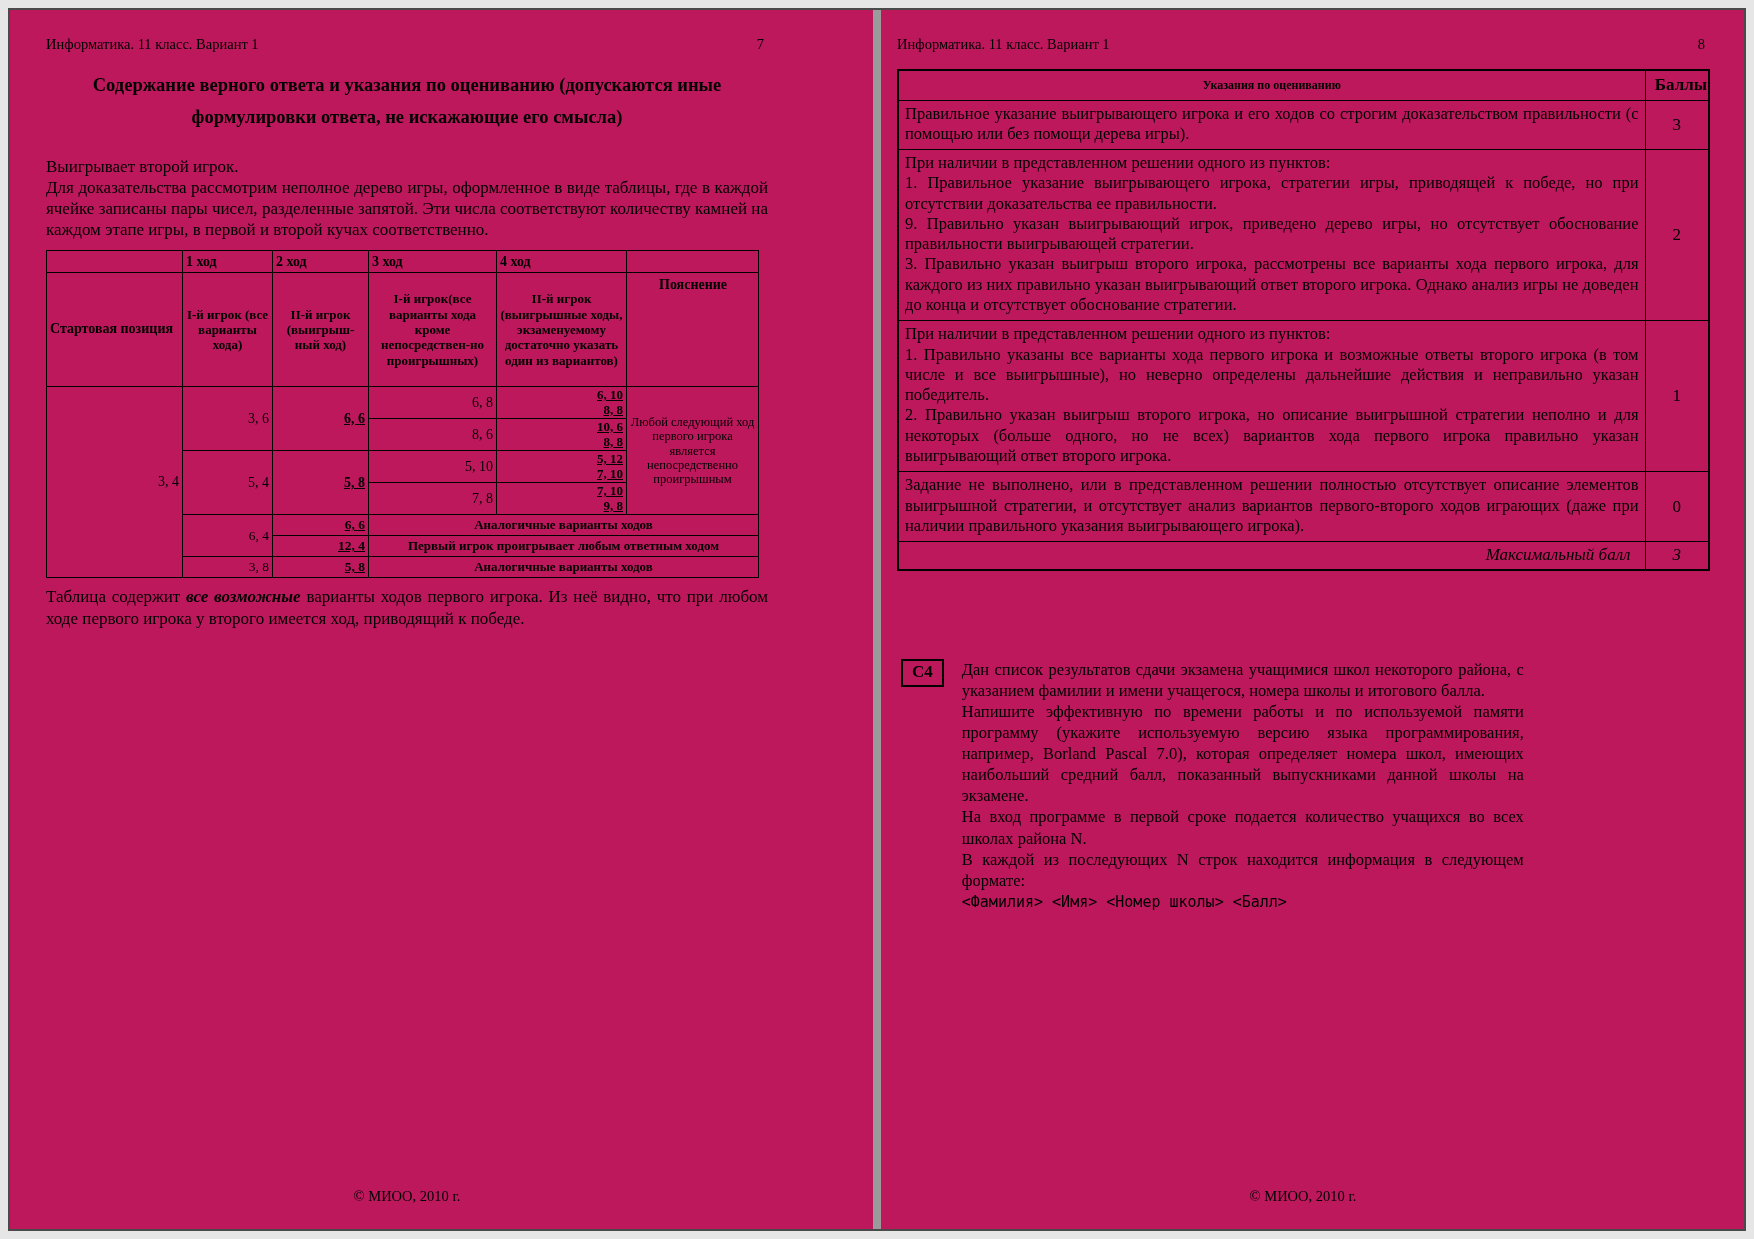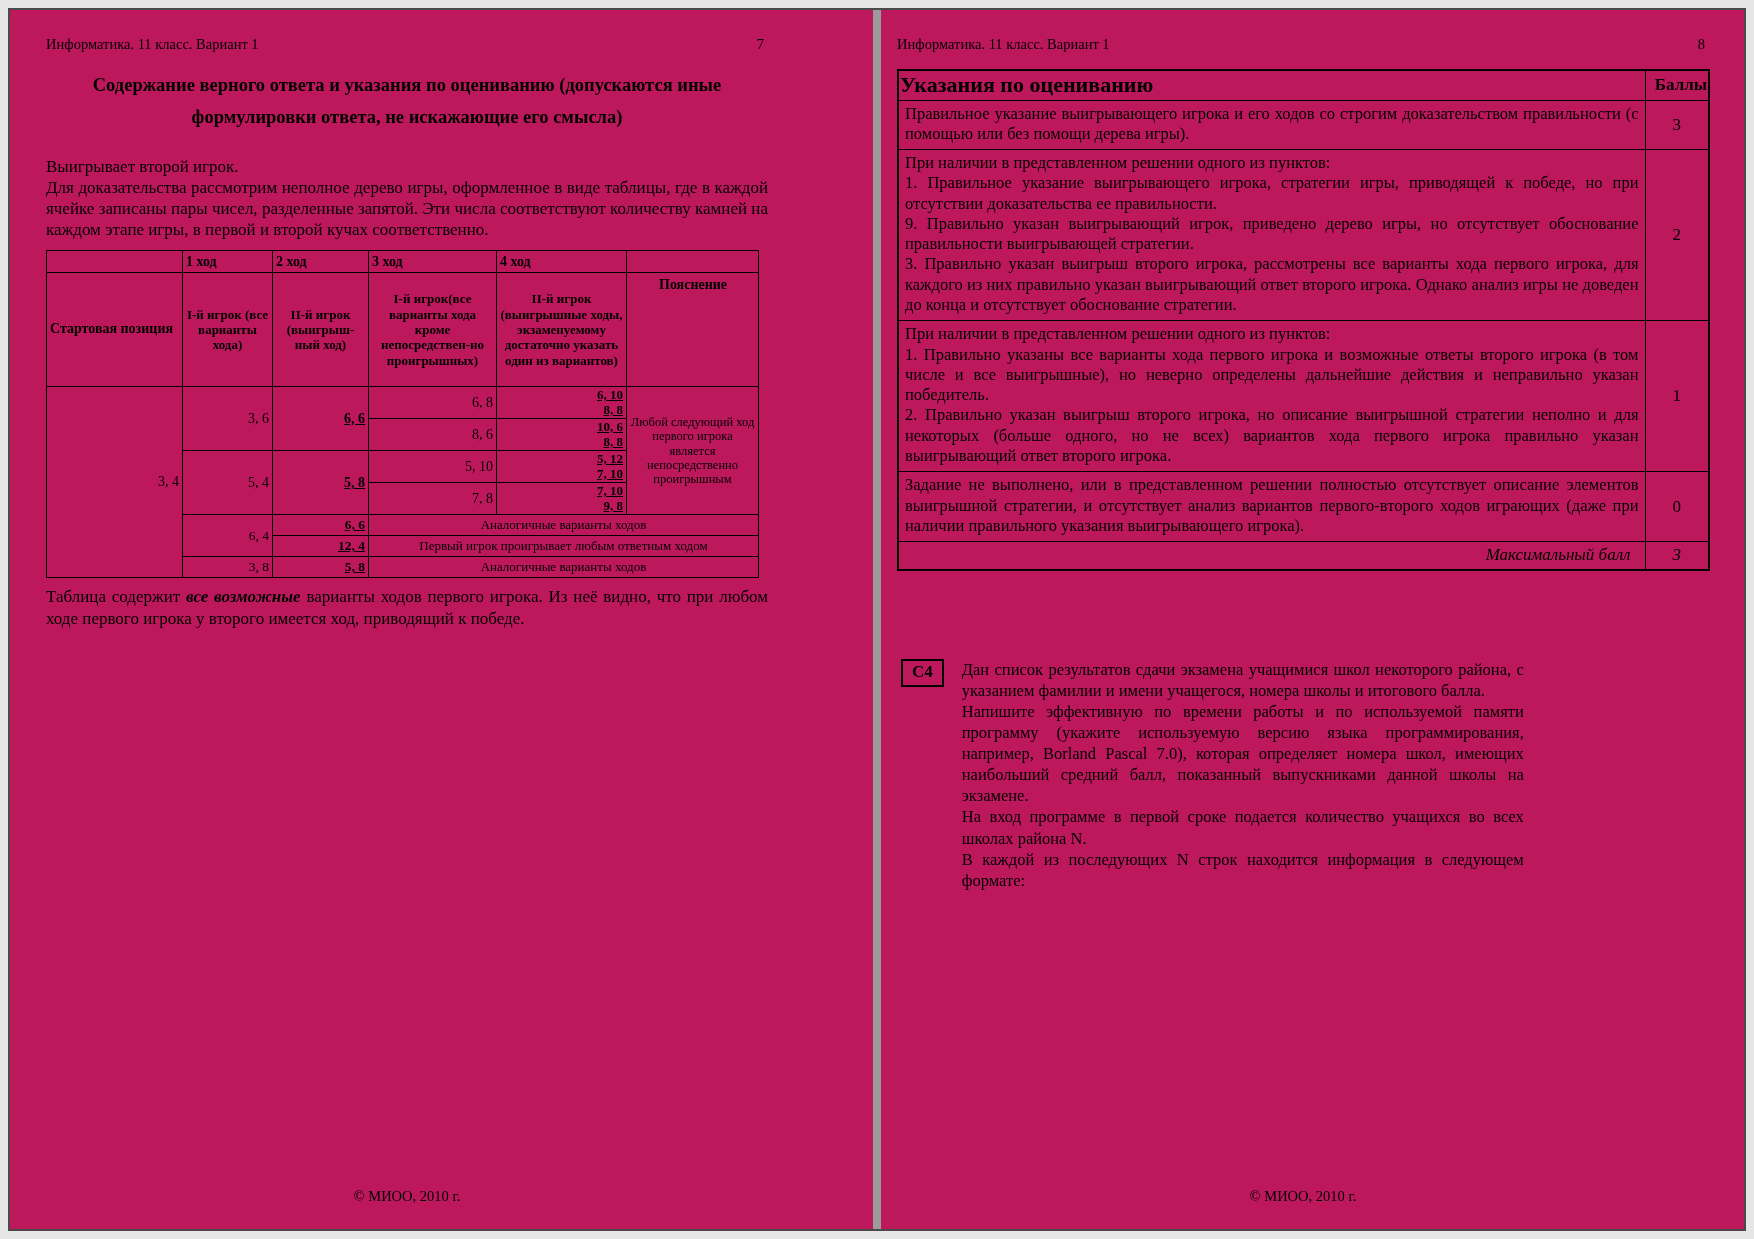--- a/index.html
+++ b/index.html
@@ -39,27 +39,27 @@
   table.game-table { border-collapse:collapse; margin:10px 0 8px 0; table-layout:fixed; }
   table.game-table td { border:1px solid #000; padding:1px 3px; overflow:hidden; }
   .gt-top { font-weight:bold; font-size:14px; height:22px; text-align:left; vertical-align:middle; }
   .gt-head { font-weight:bold; font-size:13px; line-height:1.18; text-align:center; vertical-align:middle; height:114px; }
   .gt-head.gt-start { text-align:left; font-size:14px; }
   .gt-head.gt-note-head { text-align:left; vertical-align:top; padding-top:4px; font-size:14px;padding-left:32px; }
   .gt-data { font-size:14px; text-align:right; vertical-align:middle; height:29px; }
   .gt-win { font-weight:bold; text-decoration:underline; }
   span.gt-win { display:block; font-size:13px; line-height:1.12; }
   .gt-note { font-size:12.5px; line-height:1.15; text-align:center; vertical-align:middle; }
-  .gt-span { font-size:13px; text-align:center; vertical-align:middle; height:21px; }
+  .gt-span { font-size:13px; text-align:center; vertical-align:middle; height:21px;font-weight:bold; }
   .gt-short { height:21px; font-size:13.5px; }
 
   
   table.score-table { border-collapse:collapse; table-layout:fixed; margin-top:10px; border:2px solid #000; }
   table.score-table td { border:1px solid #000; vertical-align:middle; }
-  .st-head-crit { font-weight:bold; font-size:22px; height:30px; }
+  .st-head-crit { font-weight:bold; font-size:12px; text-align:center; height:30px; }
   .st-head-pts  { font-weight:bold; font-size:17px; text-align:right; }
   .st-crit { padding:3px 6px 5px 6px; vertical-align:top; }
   .st-crit .crit-p { font-size:16.5px; line-height:1.23; text-align:justify; }
   .st-pts { font-size:17px; text-align:center; }
   .st-max { font-style:italic; font-size:17px; text-align:right; padding:3px 14px 3px 6px; height:28px; }
   .st-max-pts { font-style:italic; font-size:17px; text-align:center; }
 
   
   .task-block { display:flex; margin-top:88px; }
   .task-label {
@@ -232,20 +232,21 @@
       </tbody>
         </table>
 
       <div class="task-block">
         <div class="task-label">С4</div>
         <div class="task-text">
           <p class="para">Дан список результатов сдачи экзамена учащимися школ некоторого района, с указанием фамилии и имени учащегося, номера школы и итогового балла.</p>
           <p class="para">Напишите эффективную по времени работы и по используемой памяти программу (укажите используемую версию языка программирования, например, Borland Pascal 7.0), которая определяет номера школ, имеющих наибольший средний балл, показанный выпускниками данной школы на экзамене.</p>
           <p class="para">На вход программе в первой сроке подается количество учащихся во всех школах района N.</p>
           <p class="para">В каждой из последующих N строк находится информация в следующем формате:</p>
+          <div class="code-line">&lt;Фамилия&gt; &lt;Имя&gt; &lt;Номер школы&gt; &lt;Балл&gt;</div>
         </div>
       </div>
 
     </div>
     <div class="page-footer">© МИОО, 2010 г.</div>
   </div>
 
 </div>
 
 </body></html>

